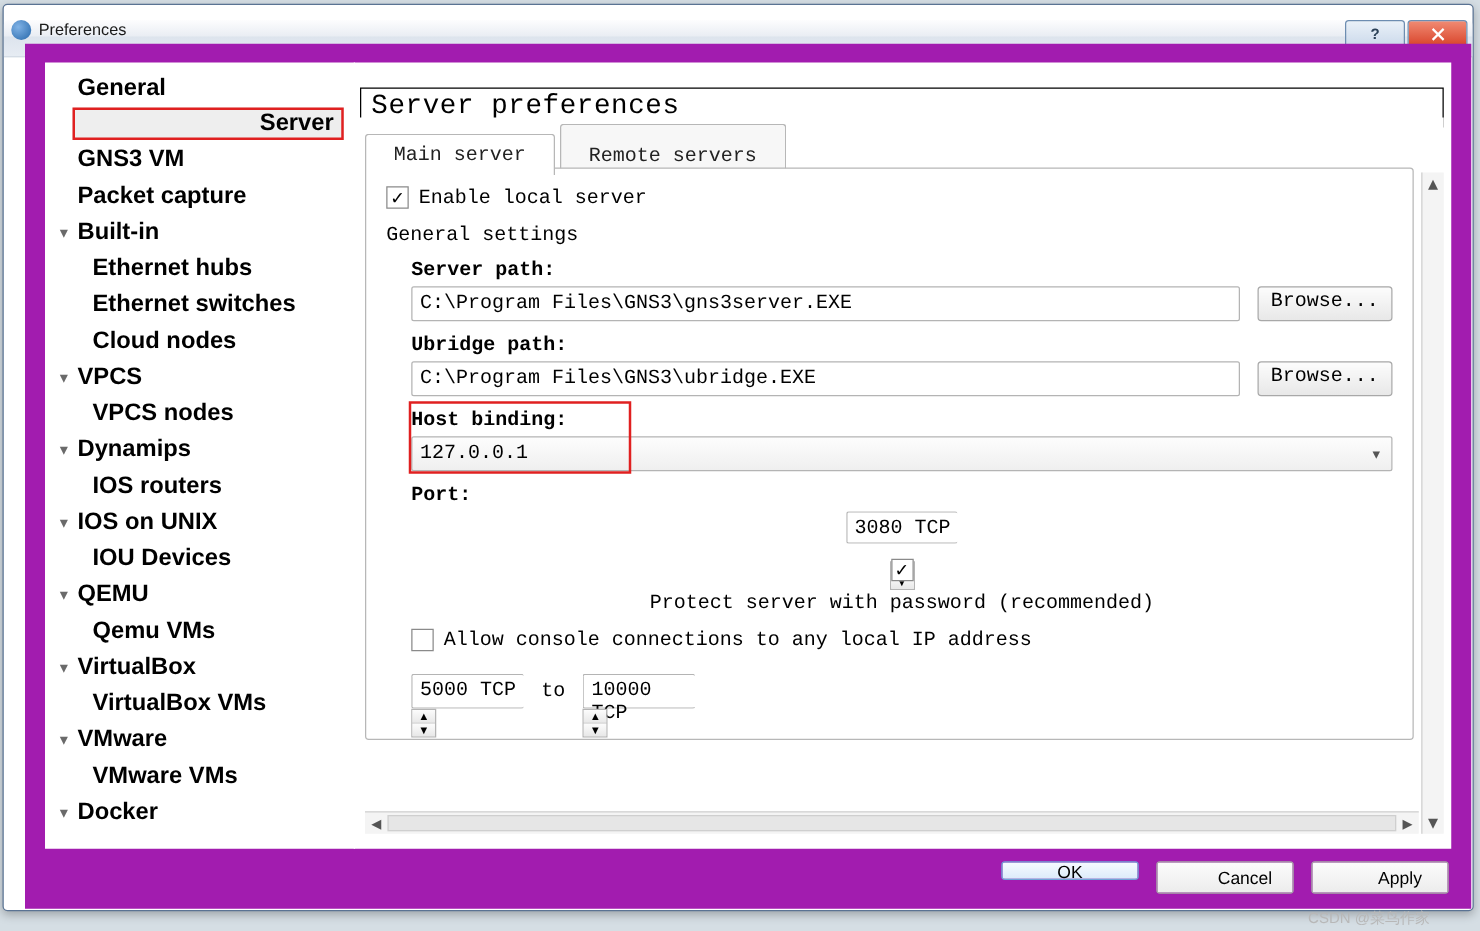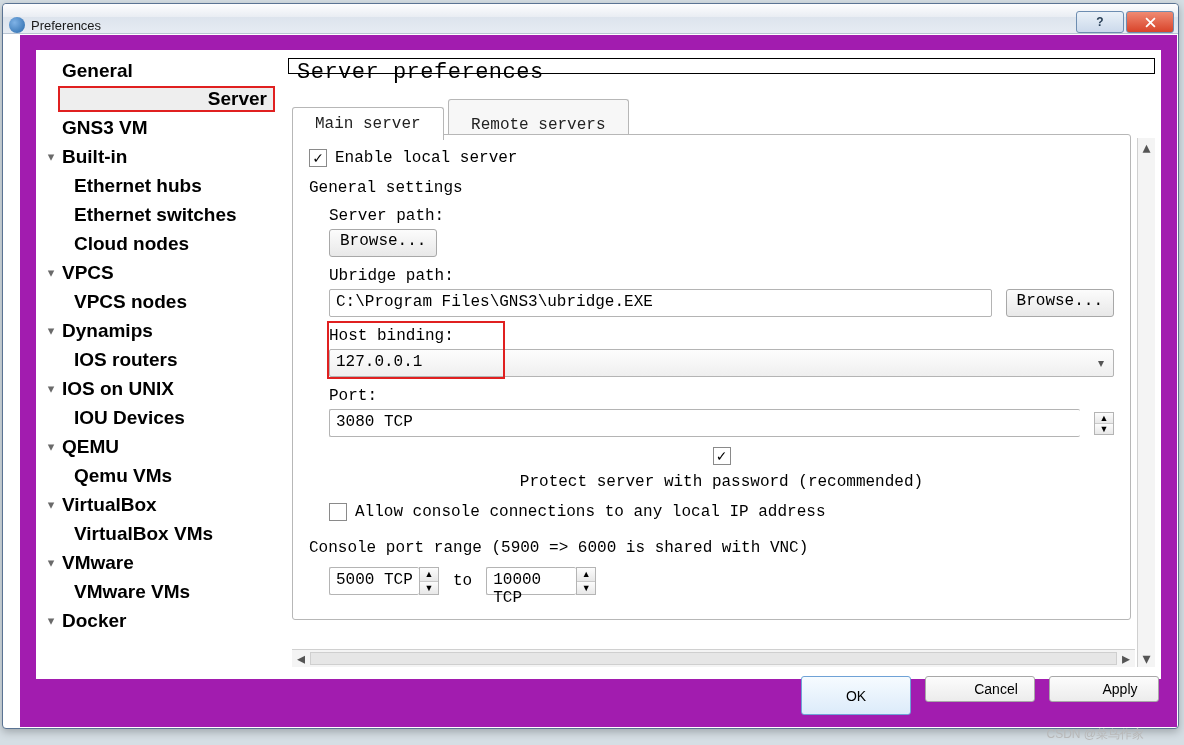--- a/index.html
+++ b/index.html
@@ -1,74 +1,74 @@
 <!DOCTYPE html>
 <html><head>
 <meta charset="utf-8">
 <style>
 * { box-sizing: border-box; font-family: "Segoe UI", Tahoma, sans-serif; }
 body { margin: 0; background: #d5dee4; width: 1184px; height: 745px; overflow: hidden; }
 .window { position: absolute; left: 2px; top: 3px; width: 1177px; height: 726px; background: #fff; border: 1px solid #5a7393; border-radius: 4px; box-shadow: 0 3px 8px rgba(0,0,0,.25); }
-.titlebar { height: 30px; background: linear-gradient(#fdfdfe,#e9edf3 45%,#dde4ed 46%,#e6ecf3); border-bottom: 1px solid #b9c5d3; display:flex; align-items:flex-end; padding:0 4px 0 6px; border-top-left-radius:4px; border-top-right-radius:4px; }
+.titlebar { height: 30px; background: linear-gradient(#fdfdfe,#e9edf3 45%,#dde4ed 46%,#e6ecf3); border-bottom: 1px solid #b9c5d3; display:flex; align-items:flex-start; padding:0 4px 0 6px; border-top-left-radius:4px; border-top-right-radius:4px;margin-top:12px; }
 .titlebar .app-icon { width:16px; height:16px; border-radius:50%; background: radial-gradient(circle at 35% 35%,#7fb2e6,#2667a9); margin-right:6px; }
 .titlebar .title { font-size:13px; color:#1a1a1a; flex:1; }
 .titlebar .winbtns { display:flex; }
 .titlebar .winbtn { width:48px; height:22px; border:1px solid #6d8db1; border-radius:3px; margin-left:2px; display:flex; align-items:center; justify-content:center; font-size:12px; }
 .help-btn { background: linear-gradient(#eaf1f8,#cbd9eb); color:#2a4057; font-weight:bold; }
 .close-btn { background: linear-gradient(#f08a72,#d8432a); color:#fff; position:relative; }
 .close-btn svg { width:11px; height:11px; }
 .client { position:absolute; inset:31px 1px 1px 1px; background:#a21caf;margin-left:16px; }
 .inner { position:absolute; inset:15px 16px 48px 16px; background:#fff; display:flex; }
 
 .tree { width:248px; border-right:1px solid #fff; padding:6px 0 0 4px; overflow:auto; }
 .tree .row { display:flex; align-items:center; height:29px; cursor:default; }
 .tree .exp { width:22px; text-align:center; color:#6a6a6a; font-size:13px; }
 .tree .lbl { font-size:19px; font-weight:700; color:#000; white-space:nowrap; }
 .tree .child .exp { width:34px; }
 .tree .sel { border:2px solid #e02020; margin:1px 8px 1px 18px; padding:0 6px; height:26px;justify-content:flex-end; }
 .tree .sel .lbl { padding-left:0; }
 .tree .active { background:#eeeeee; }
 
 .right { flex:1; position:relative; }
-.page-title { position:absolute; left:4px; right:6px; top:8px; height:16px; border:1px solid #000; font-family:"SimSun","Courier New",monospace; font-size:22px; padding:1px 8px; background:#fff; letter-spacing:.5px; }
+.page-title { position:absolute; left:4px; right:6px; top:20px; height:32px; border:1px solid #000; font-family:"SimSun","Courier New",monospace; font-size:22px; padding:1px 8px; background:#fff; letter-spacing:.5px; }
 .content { position:absolute; left:4px; right:6px; top:44px; bottom:6px; background:#fff; border:0; }
 .vscroll { position:absolute; right:0; top:44px; bottom:6px; width:18px; background:#f4f4f4; border-left:1px solid #d0d0d0; }
 .vscroll .arrow { height:18px; display:flex; align-items:center; justify-content:center; color:#555; }
 .hscroll { position:absolute; left:4px; right:20px; bottom:6px; height:18px; background:#f4f4f4; border-top:1px solid #d0d0d0; display:flex; }
 .hscroll .arrow { width:18px; display:flex; align-items:center; justify-content:center; color:#555; }
 .hscroll .thumb { flex:1; background:#e6e6e6; border:1px solid #cfcfcf; margin:2px 0; }
 .scroll-inner { position:absolute; left:0; right:20px; top:0; bottom:20px; padding:4px 4px 0 4px; overflow:hidden; }
 
 .tabs { position:relative; height:36px; }
 .tab { display:inline-block; border:1px solid #b7b7b7; border-bottom:none; padding:16px 22px 7px; font-family:"SimSun","Courier New",monospace; font-size:16px; color:#222; background:#f7f7f7; position:relative; top:1px; border-top-left-radius:3px; border-top-right-radius:3px; cursor:default; }
 .tab.active { background:#fff; z-index:2; padding-top:7px; top:0; }
 .tabpage { border:1px solid #b7b7b7; border-radius:0 3px 3px 3px; padding:14px 16px 14px 16px; position:relative; background:#fff; }
 
 .mono { font-family:"SimSun","Courier New",monospace; font-size:16px; color:#000; }
 .checkbox { display:flex; align-items:center; gap:8px; margin-bottom:12px; }
 .chk { width:18px; height:18px; border:1px solid #8a8a8a; background:#fff; display:flex; align-items:center; justify-content:center; }
 .chk.checked::after { content:"✓"; font-size:14px; color:#000; line-height:1; }
 .section-title { margin-bottom:10px; }
 .field-row { margin:4px 0 2px 20px; }
-.field-lbl { margin-bottom:4px; }
+.field-lbl { margin-bottom:4px;font-weight:bold; }
 .input-line { display:flex; gap:14px; align-items:center; margin-bottom:10px; }
 .textinput { flex:1; height:28px; border:1px solid #b4b4b4; border-radius:2px; background:#fff; padding:3px 6px; font-family:"SimSun","Courier New",monospace; font-size:16px; color:#000; }
 .btn { height:28px; min-width:96px; border:1px solid #a8a8a8; border-radius:3px; background:linear-gradient(#fcfcfc,#e8e8e8); font-family:"SimSun","Courier New",monospace; font-size:16px; text-align:center; padding:2px 10px 0; cursor:default; }
 .combo { position:relative; }
 .combo .textinput { background:linear-gradient(#fdfdfd,#efefef); }
 .combo .caret { position:absolute; right:10px; top:7px; color:#555; font-size:12px; }
 .red-box { position:absolute; border:2px solid #e02020; pointer-events:none; }
-.spin { display:flex; height:28px; }
+.spin { display:flex; height:28px;flex-direction:column; }
 .spin .textinput { width:90px; flex:0 0 auto; border-right:none; }
 .spin .spinbtns { width:20px; border:1px solid #b4b4b4; border-left:1px solid #b4b4b4; display:flex; flex-direction:column; }
 .spin .sb { flex:1; display:flex; align-items:center; justify-content:center; font-size:9px; background:linear-gradient(#fcfcfc,#e8e8e8); border-bottom:1px solid #c9c9c9; }
 .spin .sb:last-child { border-bottom:none; }
 .spin-wide .textinput { width:auto; flex:1; }
 .footer-btns { position:absolute; right:18px; bottom:12px; display:flex; gap:14px; }
-.okbtn { width:110px; height:39px; border:1px solid #6fa2d6; border-radius:3px; background:linear-gradient(#f6fbff,#dcebfa); font-size:14px; display:flex; align-items:center; justify-content:center; }
+.okbtn { width:110px; height:15px; border:1px solid #6fa2d6; border-radius:3px; background:linear-gradient(#f6fbff,#dcebfa); font-size:14px; display:flex; align-items:center; justify-content:center; }
 .stdbtn { width:110px; height:26px; border:1px solid #a8a8a8; border-radius:3px; background:linear-gradient(#fcfcfc,#ececec); font-size:14px; display:flex; align-items:center; justify-content:center;padding-left:32px; }
 .watermark { position:absolute; right:40px; bottom:2px; font-size:12px; color:#b8b8b8; }
 </style>
 </head>
 <body>
 
 <div class="window">
   <div class="titlebar">
     <div class="app-icon"></div>
     <div class="title">Preferences</div>
@@ -91,20 +91,24 @@
             <span class="lbl">General</span>
           </div>
           <div class="row sel active">
             <span class="lbl">Server</span>
           </div>
           <div class="row ">
             <span class="exp"></span>
             <span class="lbl">GNS3 VM</span>
           </div>
           <div class="row ">
+            <span class="exp"></span>
+            <span class="lbl">Packet capture</span>
+          </div>
+          <div class="row ">
             <span class="exp">▾</span>
             <span class="lbl">Built-in</span>
           </div>
           <div class="row child">
             <span class="exp"></span>
             <span class="lbl">Ethernet hubs</span>
           </div>
           <div class="row child">
             <span class="exp"></span>
             <span class="lbl">Ethernet switches</span>
@@ -183,20 +187,21 @@
               <div class="checkbox">
                 <div class="chk checked"></div>
                 <span class="mono">Enable local server</span>
               </div>
 
               <div class="mono section-title">General settings</div>
 
               <div class="field-row">
                 <div class="mono field-lbl">Server path:</div>
                 <div class="input-line">
+                  <div class="textinput">C:\Program Files\GNS3\gns3server.EXE</div>
                   <div class="btn">Browse...</div>
                 </div>
               </div>
 
               <div class="field-row">
                 <div class="mono field-lbl">Ubridge path:</div>
                 <div class="input-line">
                   <div class="textinput">C:\Program Files\GNS3\ubridge.EXE</div>
                   <div class="btn">Browse...</div>
                 </div>
@@ -225,21 +230,20 @@
               <div class="checkbox" style="margin-left:20px;flex-direction:column;">
                 <div class="chk checked"></div>
                 <span class="mono">Protect server with password (recommended)</span>
               </div>
 
               <div class="checkbox" style="margin-left:20px; margin-bottom:18px;">
                 <div class="chk"></div>
                 <span class="mono">Allow console connections to any local IP address</span>
               </div>
 
-              <div class="mono section-title">Console port range (5900 =&gt; 6000 is shared with VNC)</div>
 
               <div class="field-row">
                 <div class="input-line" style="">
                   <div class="spin">
                     <div class="textinput">5000 TCP</div>
                     <div class="spinbtns">
                       <div class="sb">▲</div>
                       <div class="sb">▼</div>
                     </div>
                   </div>

